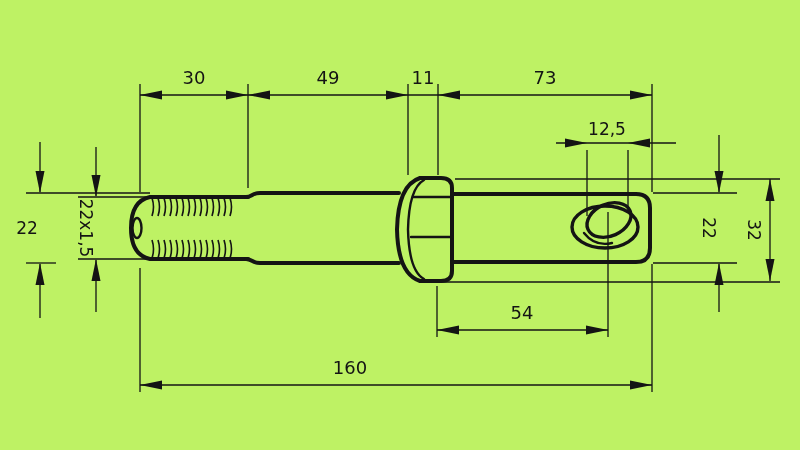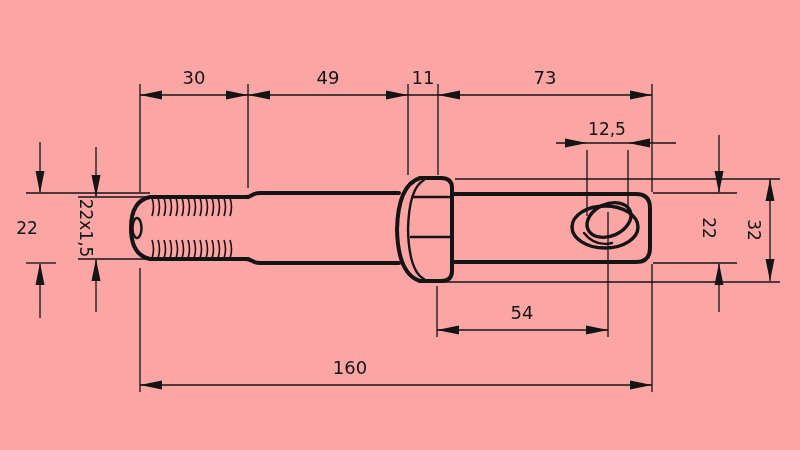--- a/index.html
+++ b/index.html
@@ -1,16 +1,16 @@
 <!DOCTYPE html>
 <html><head>
 <meta charset="utf-8">
 <style>
   html,body{margin:0;padding:0;width:800px;height:450px;background:#ffffff;overflow:hidden;}
-  .stage{width:800px;height:450px;position:relative;background:#fca5a5;}
+  .stage{width:800px;height:450px;position:relative;background:#bef264;}
   svg{display:block;color:#141414;}
   .thin{stroke:currentColor;stroke-width:1.3;fill:none;}
   .thick{stroke:currentColor;stroke-width:4;fill:none;stroke-linecap:round;stroke-linejoin:round;}
   .mid{stroke:currentColor;stroke-width:2.4;fill:none;stroke-linecap:round;}
   .hatch{stroke:currentColor;stroke-width:1.6;fill:none;}
   .arrow{fill:currentColor;stroke:none;}
   text{font-family:"DejaVu Sans","Liberation Sans",sans-serif;fill:#141414;}
   .dim{font-size:18px;text-anchor:middle;}
   .dimsmall{font-size:17px;text-anchor:middle;}
 </style>

